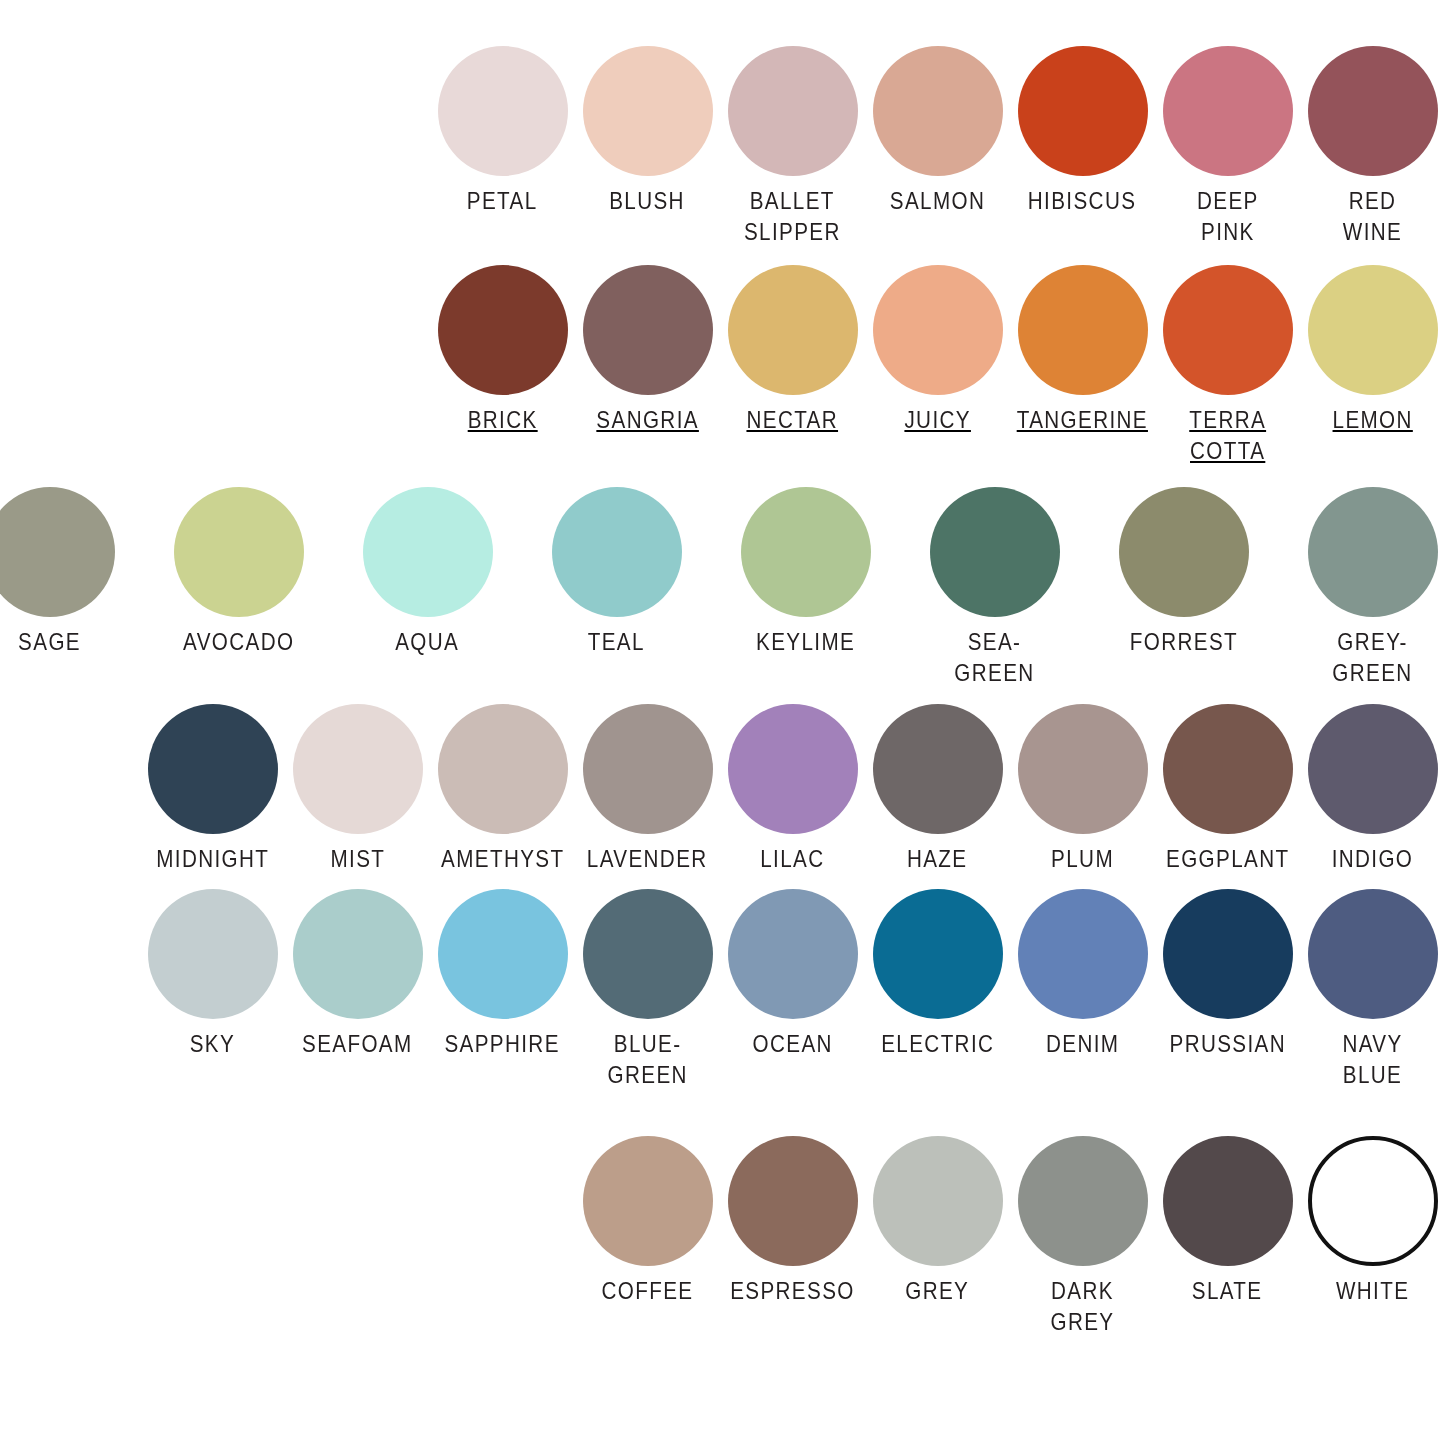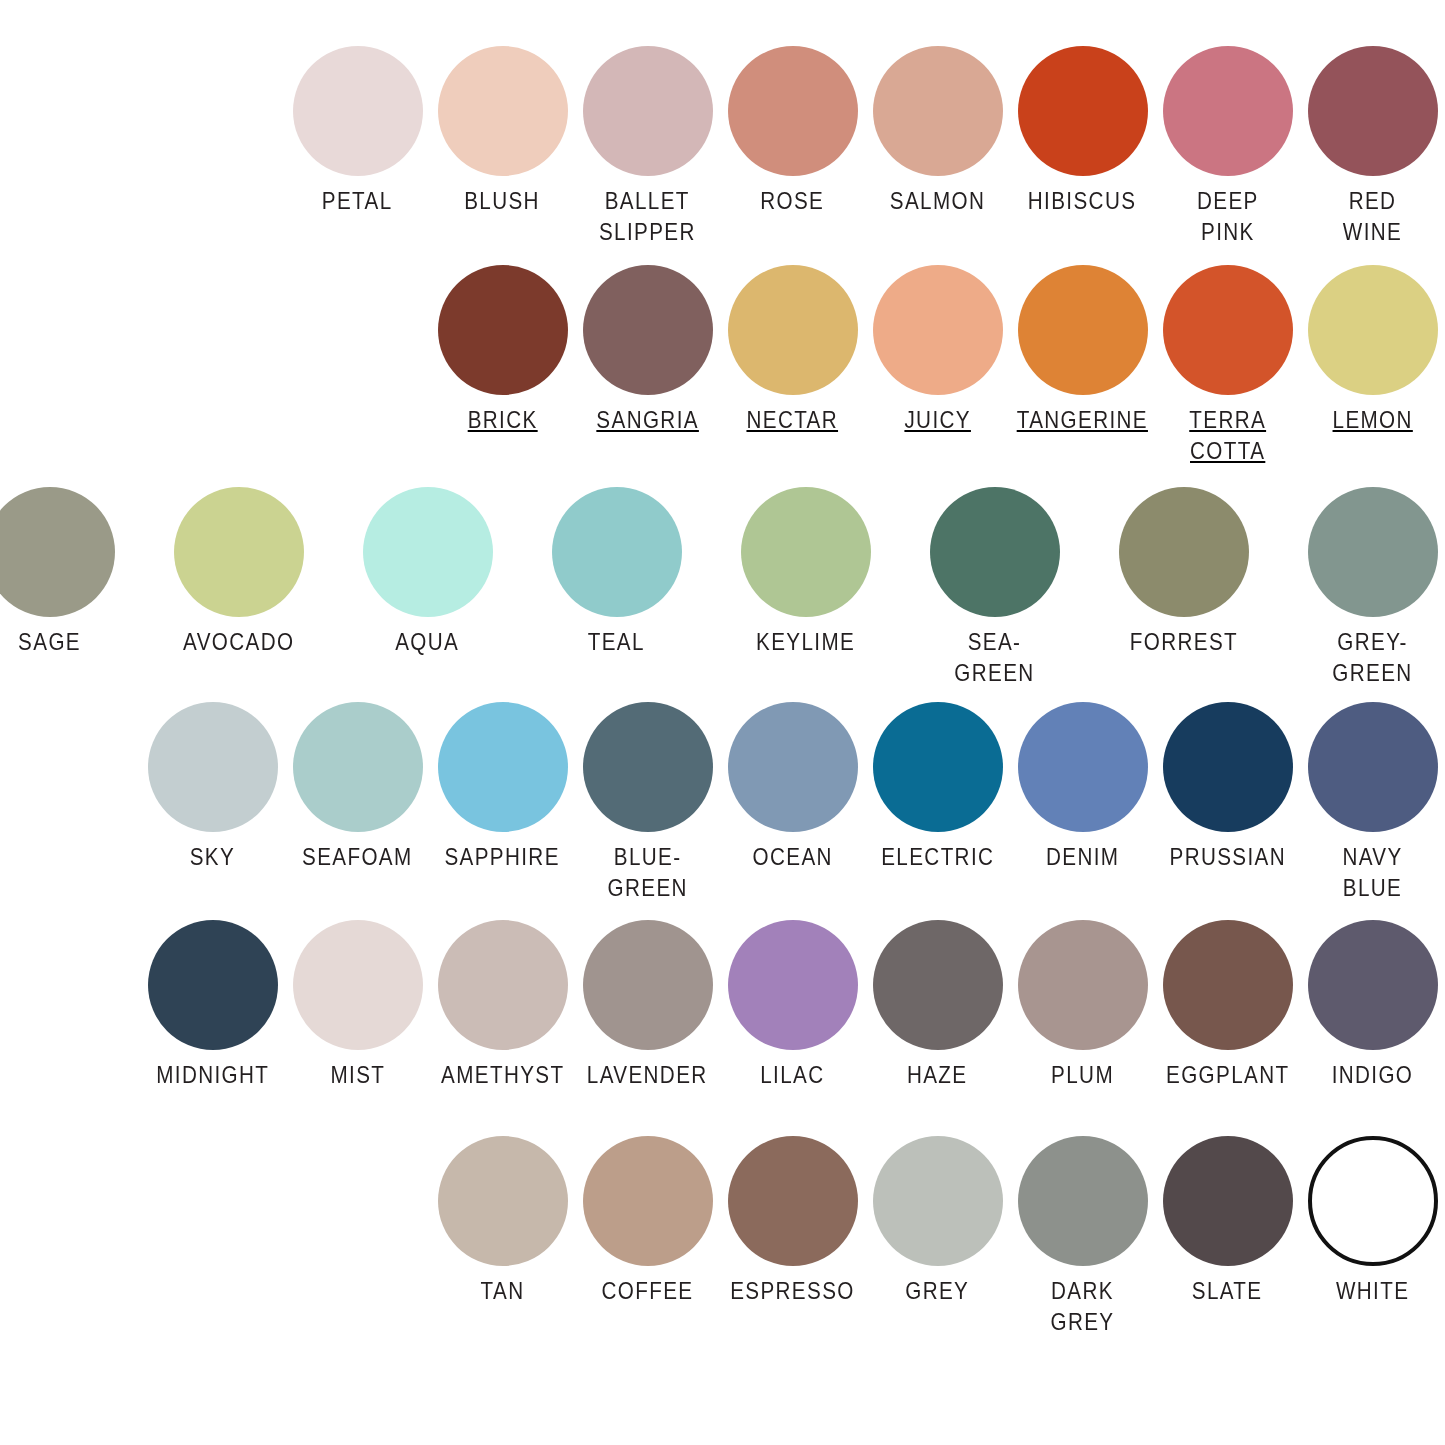--- a/index.html
+++ b/index.html
@@ -76,24 +76,20 @@
       <div class="swatch">
         <div class="swatch-dot" style="background: rgb(239, 205, 188);"></div>
         <div class="swatch-label">BLUSH</div>
       </div>
       <div class="swatch">
         <div class="swatch-dot" style="background: rgb(211, 183, 183);"></div>
         <div class="swatch-label">BALLET
 SLIPPER</div>
       </div>
       <div class="swatch">
-        <div class="swatch-dot" style="background: rgb(208, 142, 124);"></div>
-        <div class="swatch-label">ROSE</div>
-      </div>
-      <div class="swatch">
         <div class="swatch-dot" style="background: rgb(217, 168, 148);"></div>
         <div class="swatch-label">SALMON</div>
       </div>
       <div class="swatch">
         <div class="swatch-dot" style="background: rgb(201, 65, 27);"></div>
         <div class="swatch-label">HIBISCUS</div>
       </div>
       <div class="swatch">
         <div class="swatch-dot" style="background: rgb(203, 117, 130);"></div>
         <div class="swatch-label">DEEP
@@ -167,20 +163,58 @@
       </div>
       <div class="swatch">
         <div class="swatch-dot" style="background: rgb(140, 139, 108);"></div>
         <div class="swatch-label">FORREST</div>
       </div>
       <div class="swatch">
         <div class="swatch-dot" style="background: rgb(130, 150, 143);"></div>
         <div class="swatch-label">GREY-GREEN</div>
       </div>
     </div>
+    <div class="palette-row row-4">
+      <div class="swatch">
+        <div class="swatch-dot" style="background: rgb(47, 67, 85);"></div>
+        <div class="swatch-label">MIDNIGHT</div>
+      </div>
+      <div class="swatch">
+        <div class="swatch-dot" style="background: rgb(229, 217, 214);"></div>
+        <div class="swatch-label">MIST</div>
+      </div>
+      <div class="swatch">
+        <div class="swatch-dot" style="background: rgb(203, 188, 182);"></div>
+        <div class="swatch-label">AMETHYST</div>
+      </div>
+      <div class="swatch">
+        <div class="swatch-dot" style="background: rgb(160, 148, 143);"></div>
+        <div class="swatch-label">LAVENDER</div>
+      </div>
+      <div class="swatch">
+        <div class="swatch-dot" style="background: rgb(162, 129, 186);"></div>
+        <div class="swatch-label">LILAC</div>
+      </div>
+      <div class="swatch">
+        <div class="swatch-dot" style="background: rgb(110, 103, 103);"></div>
+        <div class="swatch-label">HAZE</div>
+      </div>
+      <div class="swatch">
+        <div class="swatch-dot" style="background: rgb(168, 149, 144);"></div>
+        <div class="swatch-label">PLUM</div>
+      </div>
+      <div class="swatch">
+        <div class="swatch-dot" style="background: rgb(119, 87, 77);"></div>
+        <div class="swatch-label">EGGPLANT</div>
+      </div>
+      <div class="swatch">
+        <div class="swatch-dot" style="background: rgb(94, 90, 109);"></div>
+        <div class="swatch-label">INDIGO</div>
+      </div>
+    </div>
     <div class="palette-row row-3">
       <div class="swatch">
         <div class="swatch-dot" style="background: rgb(195, 206, 208);"></div>
         <div class="swatch-label">SKY</div>
       </div>
       <div class="swatch">
         <div class="swatch-dot" style="background: rgb(170, 205, 203);"></div>
         <div class="swatch-label">SEAFOAM</div>
       </div>
       <div class="swatch">
@@ -206,63 +240,21 @@
       </div>
       <div class="swatch">
         <div class="swatch-dot" style="background: rgb(23, 60, 94);"></div>
         <div class="swatch-label">PRUSSIAN</div>
       </div>
       <div class="swatch">
         <div class="swatch-dot" style="background: rgb(78, 92, 129);"></div>
         <div class="swatch-label">NAVY BLUE</div>
       </div>
     </div>
-    <div class="palette-row row-4">
-      <div class="swatch">
-        <div class="swatch-dot" style="background: rgb(47, 67, 85);"></div>
-        <div class="swatch-label">MIDNIGHT</div>
-      </div>
-      <div class="swatch">
-        <div class="swatch-dot" style="background: rgb(229, 217, 214);"></div>
-        <div class="swatch-label">MIST</div>
-      </div>
-      <div class="swatch">
-        <div class="swatch-dot" style="background: rgb(203, 188, 182);"></div>
-        <div class="swatch-label">AMETHYST</div>
-      </div>
-      <div class="swatch">
-        <div class="swatch-dot" style="background: rgb(160, 148, 143);"></div>
-        <div class="swatch-label">LAVENDER</div>
-      </div>
-      <div class="swatch">
-        <div class="swatch-dot" style="background: rgb(162, 129, 186);"></div>
-        <div class="swatch-label">LILAC</div>
-      </div>
-      <div class="swatch">
-        <div class="swatch-dot" style="background: rgb(110, 103, 103);"></div>
-        <div class="swatch-label">HAZE</div>
-      </div>
-      <div class="swatch">
-        <div class="swatch-dot" style="background: rgb(168, 149, 144);"></div>
-        <div class="swatch-label">PLUM</div>
-      </div>
-      <div class="swatch">
-        <div class="swatch-dot" style="background: rgb(119, 87, 77);"></div>
-        <div class="swatch-label">EGGPLANT</div>
-      </div>
-      <div class="swatch">
-        <div class="swatch-dot" style="background: rgb(94, 90, 109);"></div>
-        <div class="swatch-label">INDIGO</div>
-      </div>
-    </div>
     <div class="palette-row row-5">
-      <div class="swatch">
-        <div class="swatch-dot" style="background: rgb(198, 184, 171);"></div>
-        <div class="swatch-label">TAN</div>
-      </div>
       <div class="swatch">
         <div class="swatch-dot" style="background: rgb(188, 158, 138);"></div>
         <div class="swatch-label">COFFEE</div>
       </div>
       <div class="swatch">
         <div class="swatch-dot" style="background: rgb(139, 106, 92);"></div>
         <div class="swatch-label">ESPRESSO</div>
       </div>
       <div class="swatch">
         <div class="swatch-dot" style="background: rgb(188, 192, 186);"></div>

